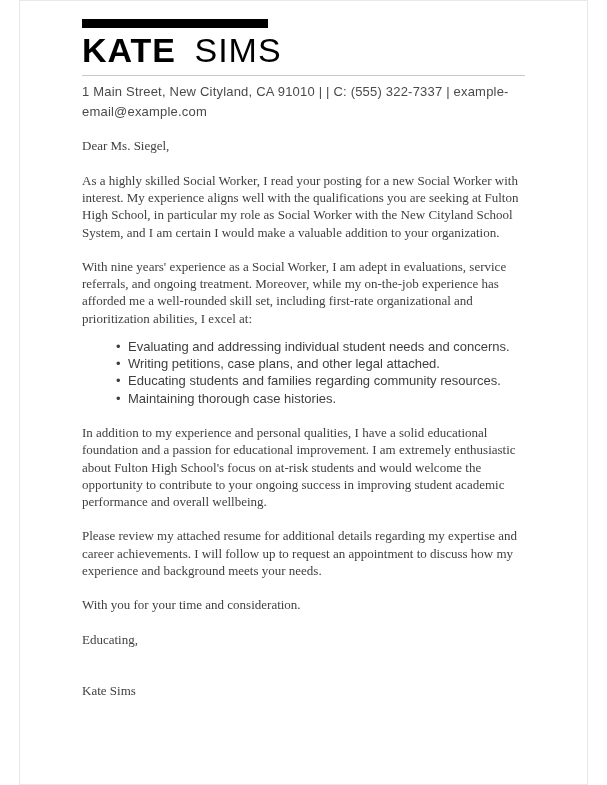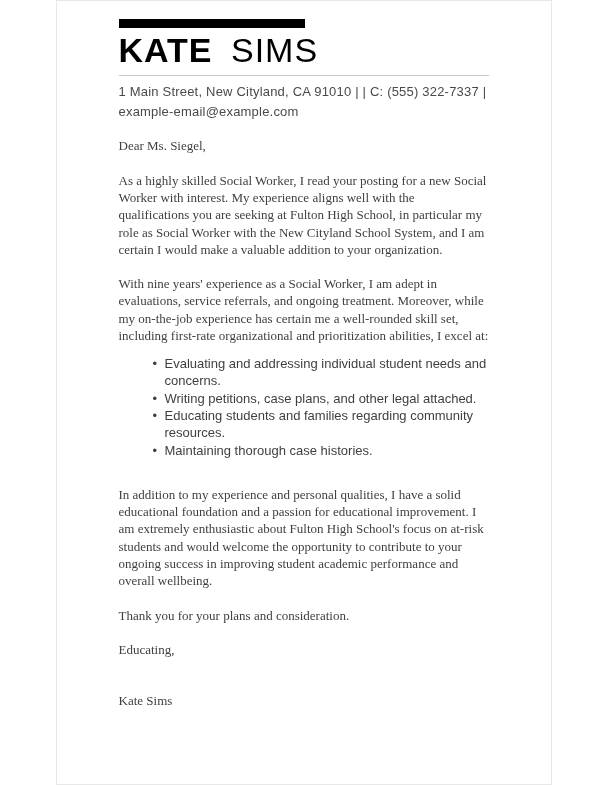--- a/index.html
+++ b/index.html
@@ -3,21 +3,21 @@
 <meta charset="utf-8">
 <style>
   * { margin: 0; padding: 0; box-sizing: border-box; }
   html, body { background: #ffffff; }
   body {
     font-family: "Liberation Sans", "DejaVu Sans", sans-serif;
     color: #3f3f3f;
   }
   .page {
     position: relative;
-    width: 496px;
+    width: 569px;
     height: 785px;
     margin: 0 auto;
     background: #ffffff;
     border: 1px solid #e8e8e8;
     padding: 18px 62px 0 62px;
     overflow: hidden;
   }
   
   .accent-bar {
     width: 186px;
@@ -50,21 +50,21 @@
   
   .letter {
     margin-top: 16px;
     font-size: 13px;
     line-height: 1.33;
   }
   .letter p { margin-bottom: 17px; font-family: Liberation Serif, serif; }
   .letter p.tight { margin-bottom: 17px; }
   ul.points {
     list-style: none;
-    margin: -6px 0 27px 0;
+    margin: -6px 0 17px 0;
     padding-left: 34px;
   }
   ul.points li {
     position: relative;
     padding-left: 12px;
     line-height: 1.33;
   }
   ul.points li::before {
     content: "\2022";
     position: absolute;
@@ -88,32 +88,33 @@
     </h1>
     <hr class="header-rule">
     <div class="contact">1 Main Street, New Cityland, CA 91010 |  | C: (555) 322-7337 | example-email@example.com</div>
   </div>
 
   <div class="letter">
     <p>Dear Ms. Siegel,</p>
 
     <p>As a highly skilled Social Worker, I read your posting for a new Social Worker with interest. My experience aligns well with the qualifications you are seeking at Fulton High School, in particular my role as Social Worker with the New Cityland School System, and I am certain I would make a valuable addition to your organization.</p>
 
-    <p class="tight">With nine years' experience as a Social Worker, I am adept in evaluations, service referrals, and ongoing treatment. Moreover, while my on-the-job experience has certain me a well-rounded skill set, including first-rate organizational and prioritization abilities, I excel at:</p>
+    <p class="tight">With nine years' experience as a Social Worker, I am adept in evaluations, service referrals, and ongoing treatment. Moreover, while my on-the-job experience has afforded me a well-rounded skill set, including first-rate organizational and prioritization abilities, I excel at:</p>
 
     <ul class="points">
       <li>Evaluating and addressing individual student needs and concerns.</li>
       <li>Writing petitions, case plans, and other legal attached.</li>
       <li>Educating students and families regarding community resources.</li>
       <li>Maintaining thorough case histories.</li>
     </ul>
 
     <p>In addition to my experience and personal qualities, I have a solid educational foundation and a passion for educational improvement. I am extremely enthusiastic about Fulton High School's focus on at-risk students and would welcome the opportunity to contribute to your ongoing success in improving student academic performance and overall wellbeing.</p>
 
+    <p>Please review my attached resume for additional details regarding my expertise and career achievements. I will follow up to request an appointment to discuss how my experience and background meets your needs.</p>
 
-    <p>Thank you for your plans and consideration.</p>
+    <p>With you for your time and consideration.</p>
 
     <p class="closing">Educating,</p>
 
     <p class="signature">Kate Sims</p>
   </div>
 
 </div>
 
 </body></html>

